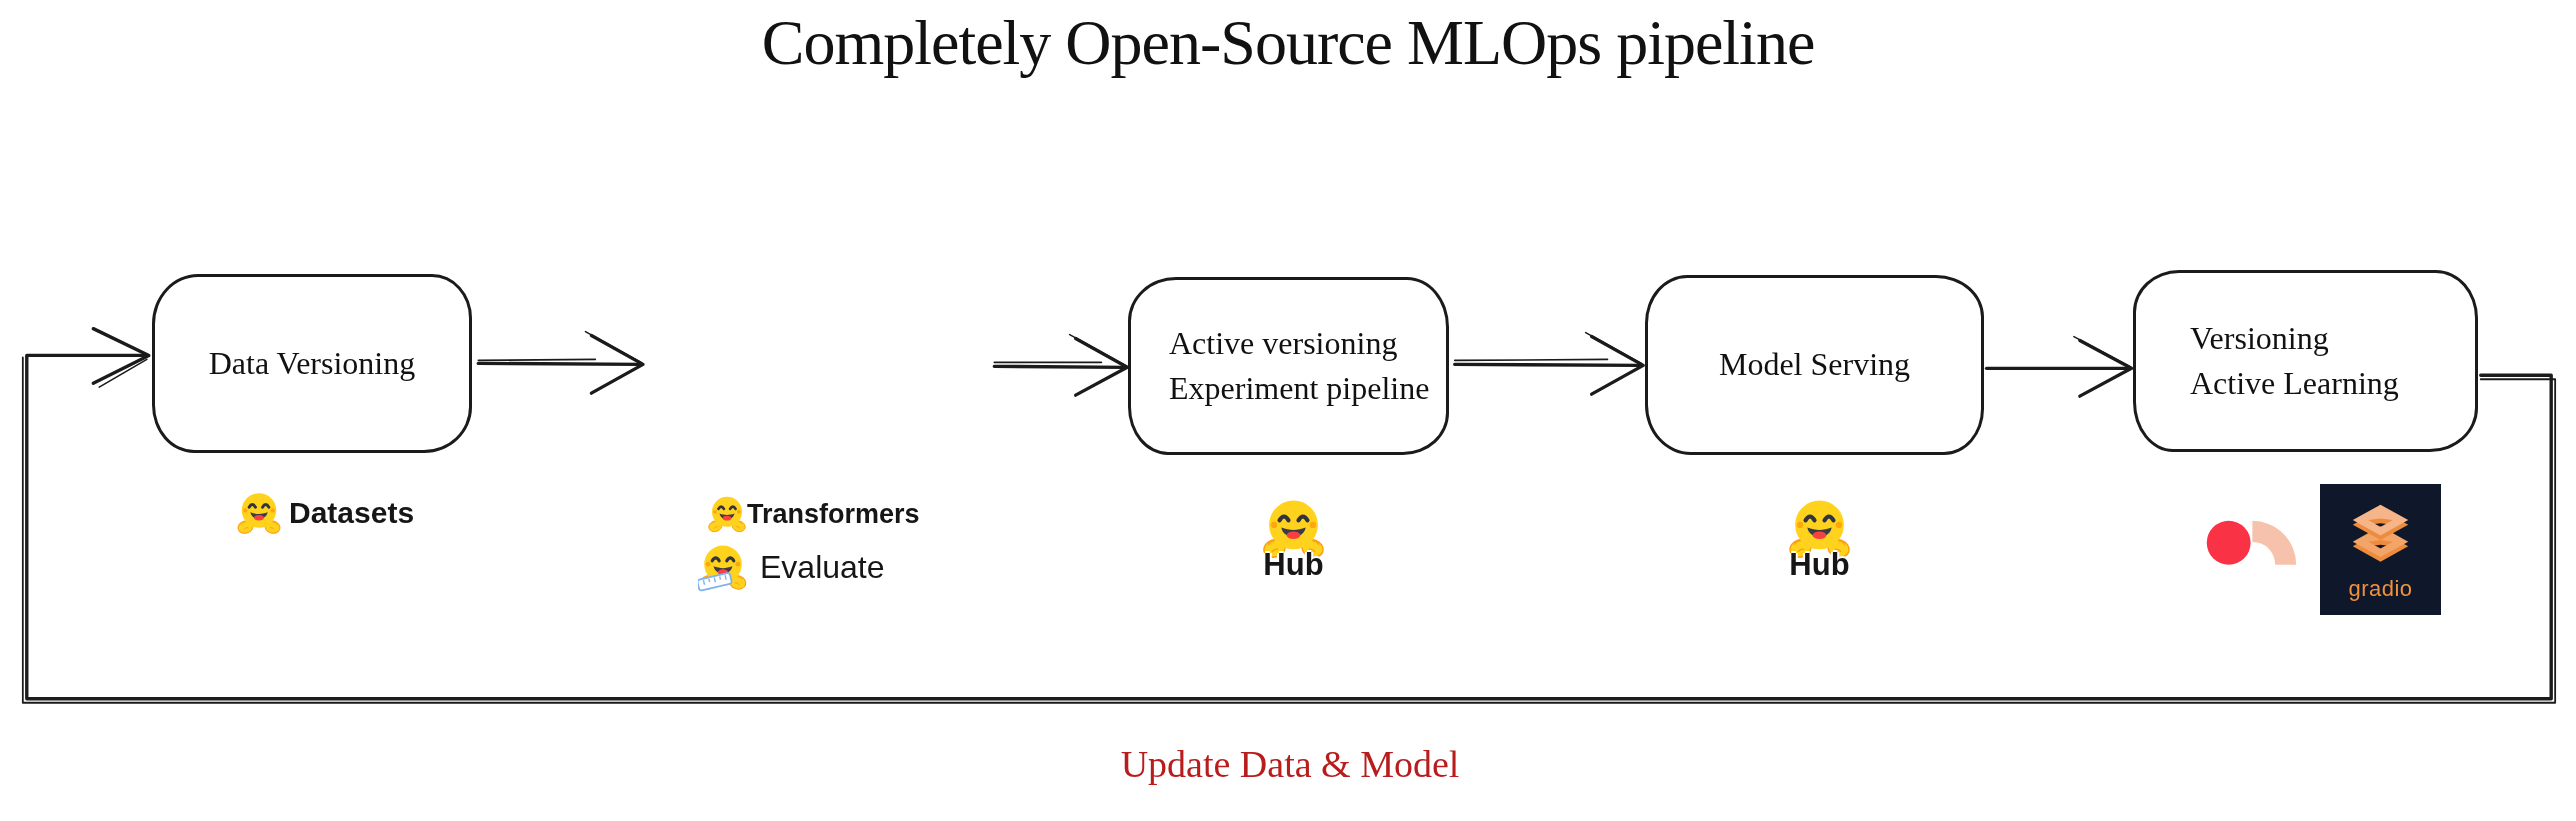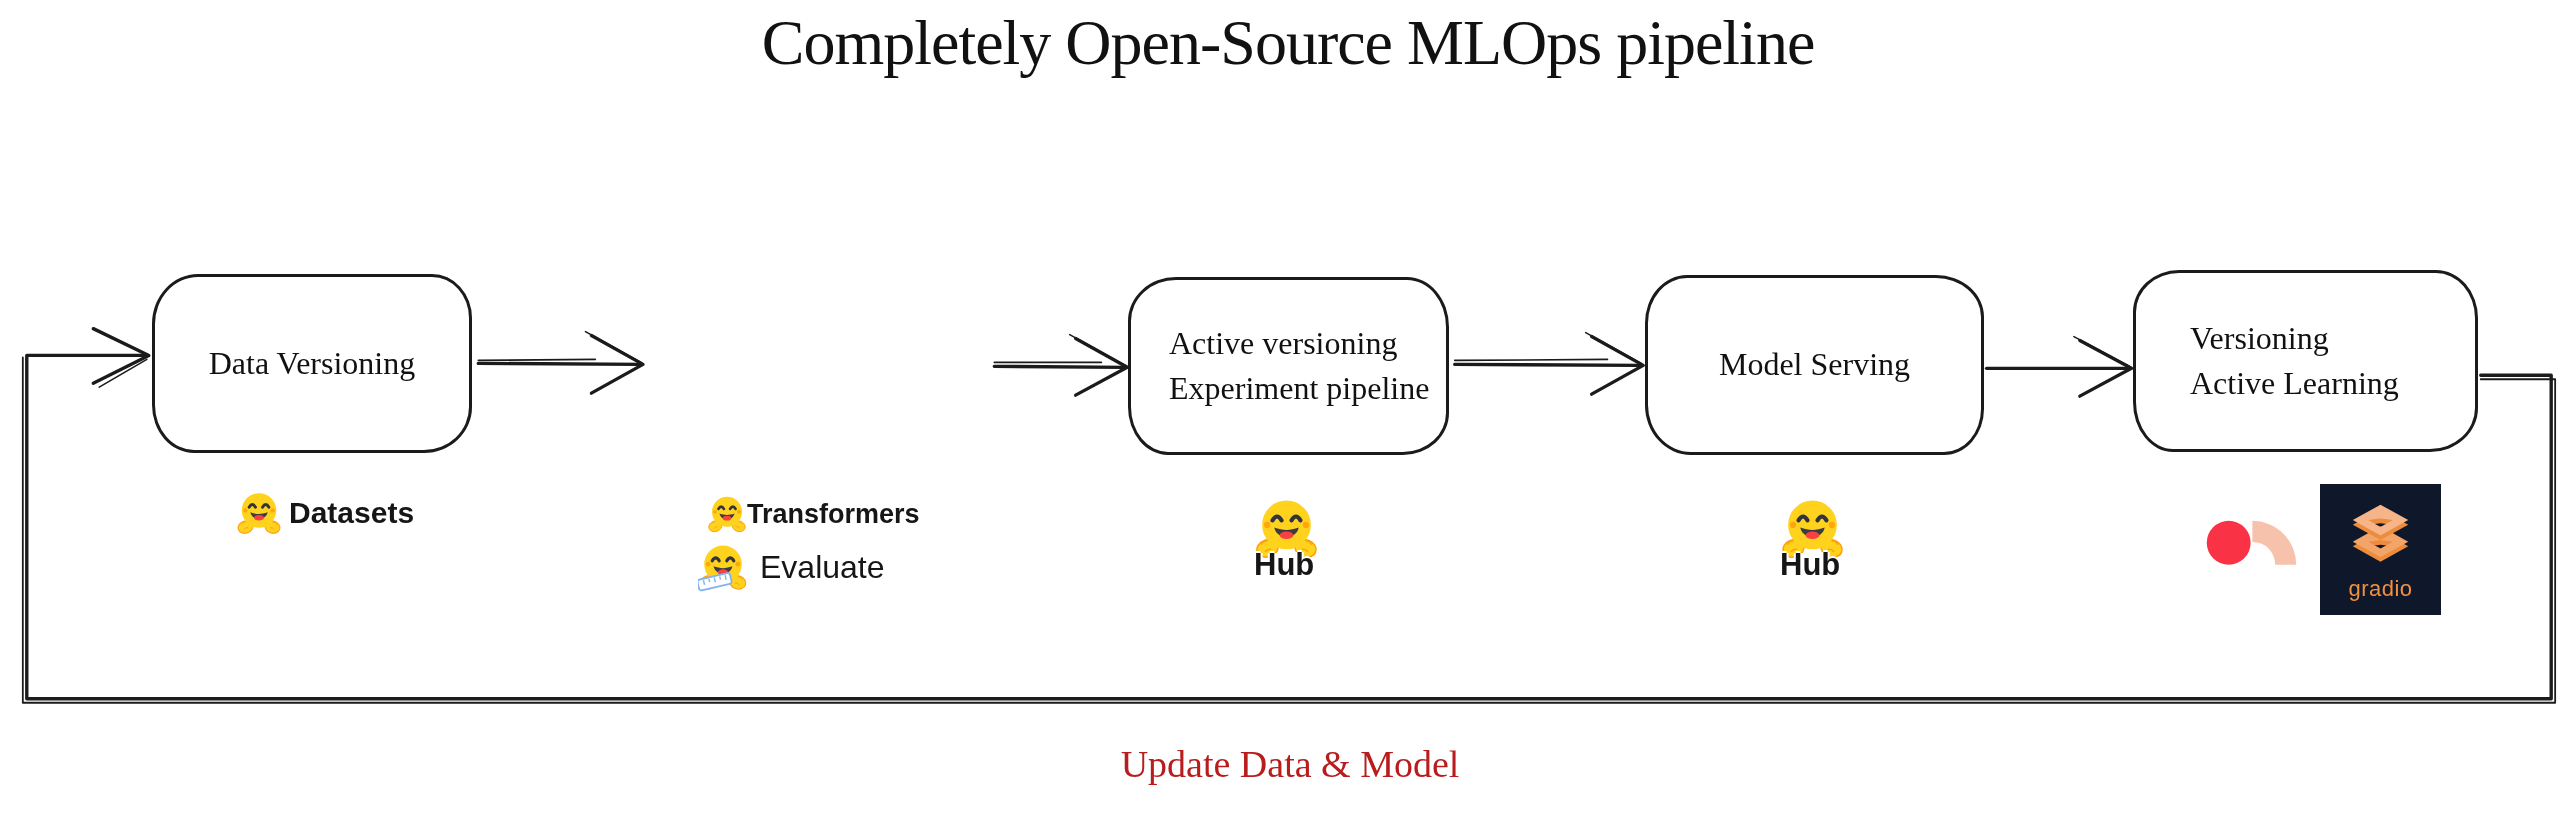--- a/index.html
+++ b/index.html
@@ -21,21 +21,21 @@
   .n3{left:1128px;top:277px;width:321px;height:178px;padding-left:38px;border-radius:48px 42px 46px 40px / 44px 50px 42px 48px;}
   .n4{left:1645px;top:275px;width:339px;height:180px;border-radius:42px 48px 40px 46px / 48px 42px 46px 50px;}
   .n5{left:2133px;top:270px;width:345px;height:182px;padding-left:54px;border-radius:46px 42px 48px 40px / 42px 48px 44px 50px;}
   .node-line{display:flex;align-items:center;gap:10px;white-space:nowrap;}
   
   .tool-row{position:absolute;display:flex;align-items:center;
             font-family:"Liberation Sans",sans-serif;color:#161616;}
   .tr-datasets{left:236px;top:490px;gap:7px;font-size:30px;font-weight:bold;}
   .tr-transformers{left:707px;top:494px;font-size:27px;font-weight:bold;}
   .tr-evaluate{left:698px;top:542px;gap:12px;font-size:32px;font-weight:500;}
-  .hub-col{position:absolute;width:79px;display:flex;flex-direction:column;
+  .hub-col{position:absolute;width:79px;display:flex;flex-direction:column;align-items:center;
            font-family:"Liberation Sans",sans-serif;}
   .hub1{left:1254px;top:496px;}
   .hub2{left:1780px;top:496px;}
   .hub-label{font-size:31px;font-weight:bold;color:#161616;margin-top:-14px;
              text-shadow:-2px 0 #fff,2px 0 #fff,0 -2px #fff,0 2px #fff;}
   .argilla{position:absolute;left:2205px;top:512px;width:93px;height:58px;}
   .gradio-tile{position:absolute;left:2320px;top:484px;width:121px;height:131px;background:#0f172a;
                display:flex;flex-direction:column;align-items:center;justify-content:center;gap:2px;}
   .gradio-label{font-family:"Liberation Sans",sans-serif;font-size:22px;color:#f0913d;letter-spacing:0.5px;}
   .icon{flex:0 0 auto;display:block;}

